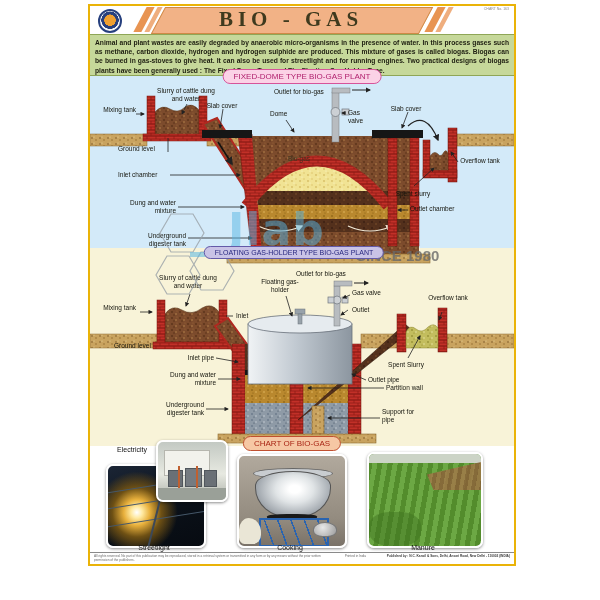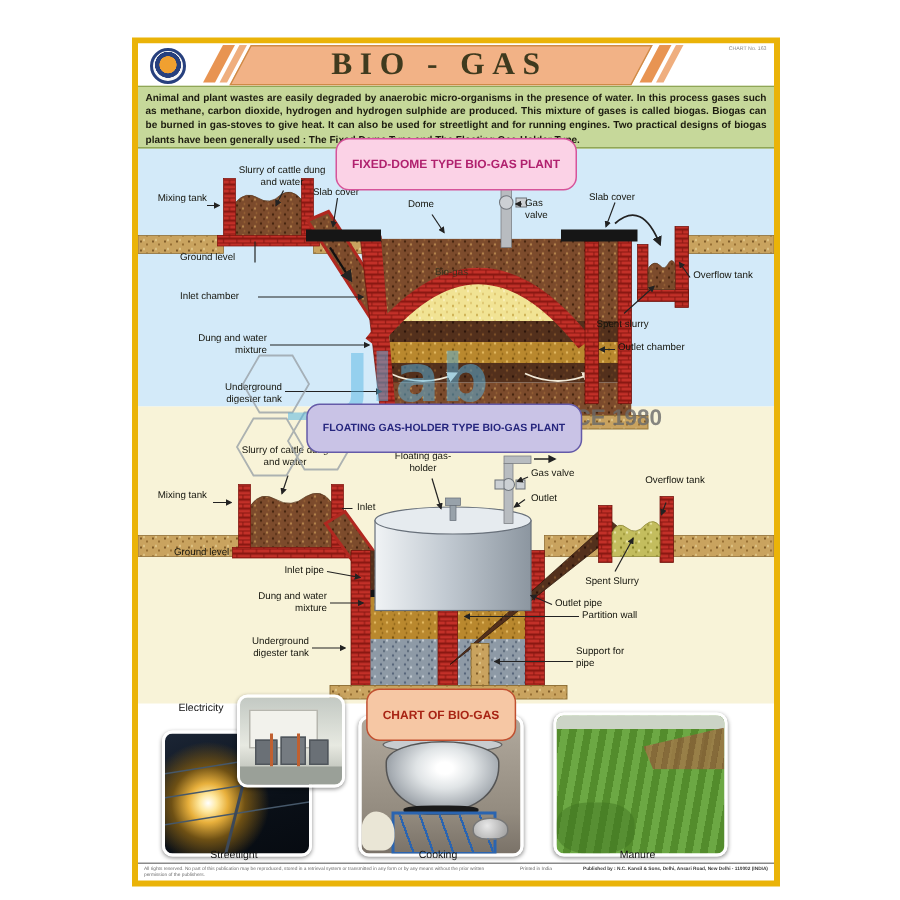--- a/index.html
+++ b/index.html
@@ -1,19 +1,19 @@
 <!DOCTYPE html>
 <html><head>
 <meta charset="utf-8">
 <style>
   html,body{margin:0;padding:0;background:#fff}
   .canvas{position:relative;width:600px;height:600px;background:#fff;overflow:hidden;
           font-family:"Liberation Sans",sans-serif}
-  #chart{position:absolute;left:88px;top:25px;width:424px;height:558px;
-         border:4px solid #eab308;background:#fff}
+  #chart{position:absolute;left:88px;top:4px;width:424px;height:558px;
+         border:2px solid #eab308;background:#fff}
   .abs{position:absolute}
   
   #hd{position:absolute;top:0;left:0;right:0;height:28px;background:#fff;overflow:hidden;z-index:3}
   .band{position:absolute;left:68px;top:1px;width:266px;height:25px;background:#f2b286;
         border:1px solid #cf8a46;transform:skewX(-28deg)}
   .stripe{position:absolute;top:1px;height:25px;background:#e8945255;transform:skewX(-28deg)}
   .st1{left:50px;width:8px;background:#e89452}.st2{left:61px;width:5px;background:#efae7e}
   .st3{left:341px;width:8px;background:#e89452}.st4{left:352px;width:5px;background:#efae7e}
   #title{position:absolute;left:68px;top:1px;width:266px;text-align:center;
          font-family:"Liberation Serif",serif;font-weight:bold;font-size:21px;
@@ -21,22 +21,22 @@
   #logo{position:absolute;left:8px;top:3px;width:20px;height:20px;border-radius:50%;
         border:2px solid #27407e;background:radial-gradient(circle at 50% 46%,#f0a030 0 38%,#27407e 40% 58%,#f8f8f8 60%);z-index:4}
   #corner{position:absolute;top:1px;right:5px;font-size:3.5px;color:#8a8a8a;z-index:4}
   
   #intro{position:absolute;top:28px;left:0;right:0;height:42px;background:#c6d89a;
          border-top:1px solid #8fa657;border-bottom:1px solid #8fa657;box-sizing:border-box;
          padding:2.5px 5px;font-size:6.7px;font-weight:bold;line-height:1.4;
          text-align:justify;color:#1d1d10;z-index:2}
   #sec1{position:absolute;top:70px;left:0;right:0;height:172px;background:#d3eaf9;z-index:1}
   #sec2{position:absolute;top:242px;left:0;right:0;height:198px;background:#f8f3d8;z-index:1}
-  .pill{position:absolute;z-index:7;border-radius:9px;font-weight:bold;white-space:nowrap;
-        padding:12px 10px}
+  .pill{position:absolute;z-index:7;border-radius:9px;font-weight:normal;white-space:nowrap;
+        padding:2px 10px}
   #pill1{left:50%;transform:translateX(-50%);top:63px;background:#fbd2e6;
          border:1.4px solid #d6549a;color:#b0216e;font-size:8px}
   #pill2{left:204px;transform:translateX(-50%);top:240px;background:#c9c3e6;
          border:1.4px solid #645aa8;color:#26267e;font-size:7px}
   #pill3{left:202px;transform:translateX(-50%);top:430px;background:#f6c7a4;
          border:1.4px solid #c05030;color:#a82414;font-size:8px}
   
   .lbl{position:absolute;font-size:6.5px;line-height:1.18;color:#15150d;z-index:5}
   .c{text-align:center}.r{text-align:right}
   

